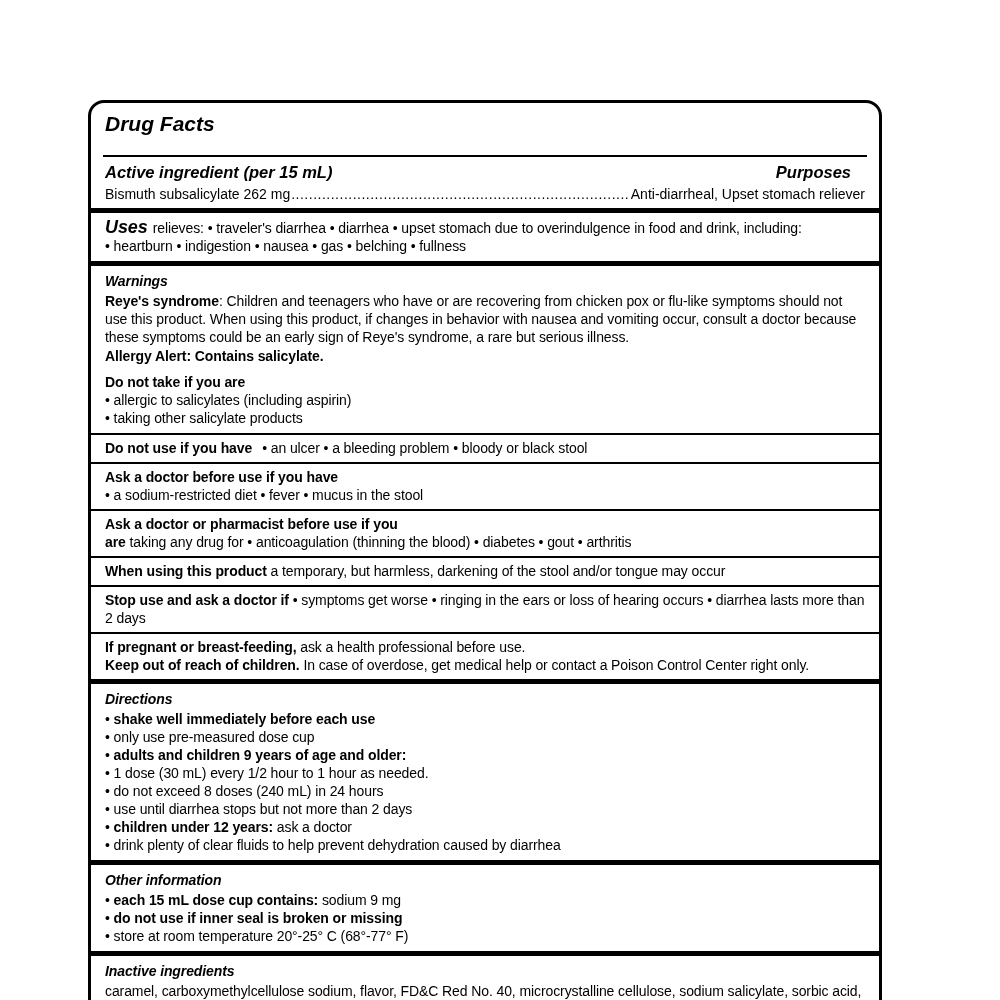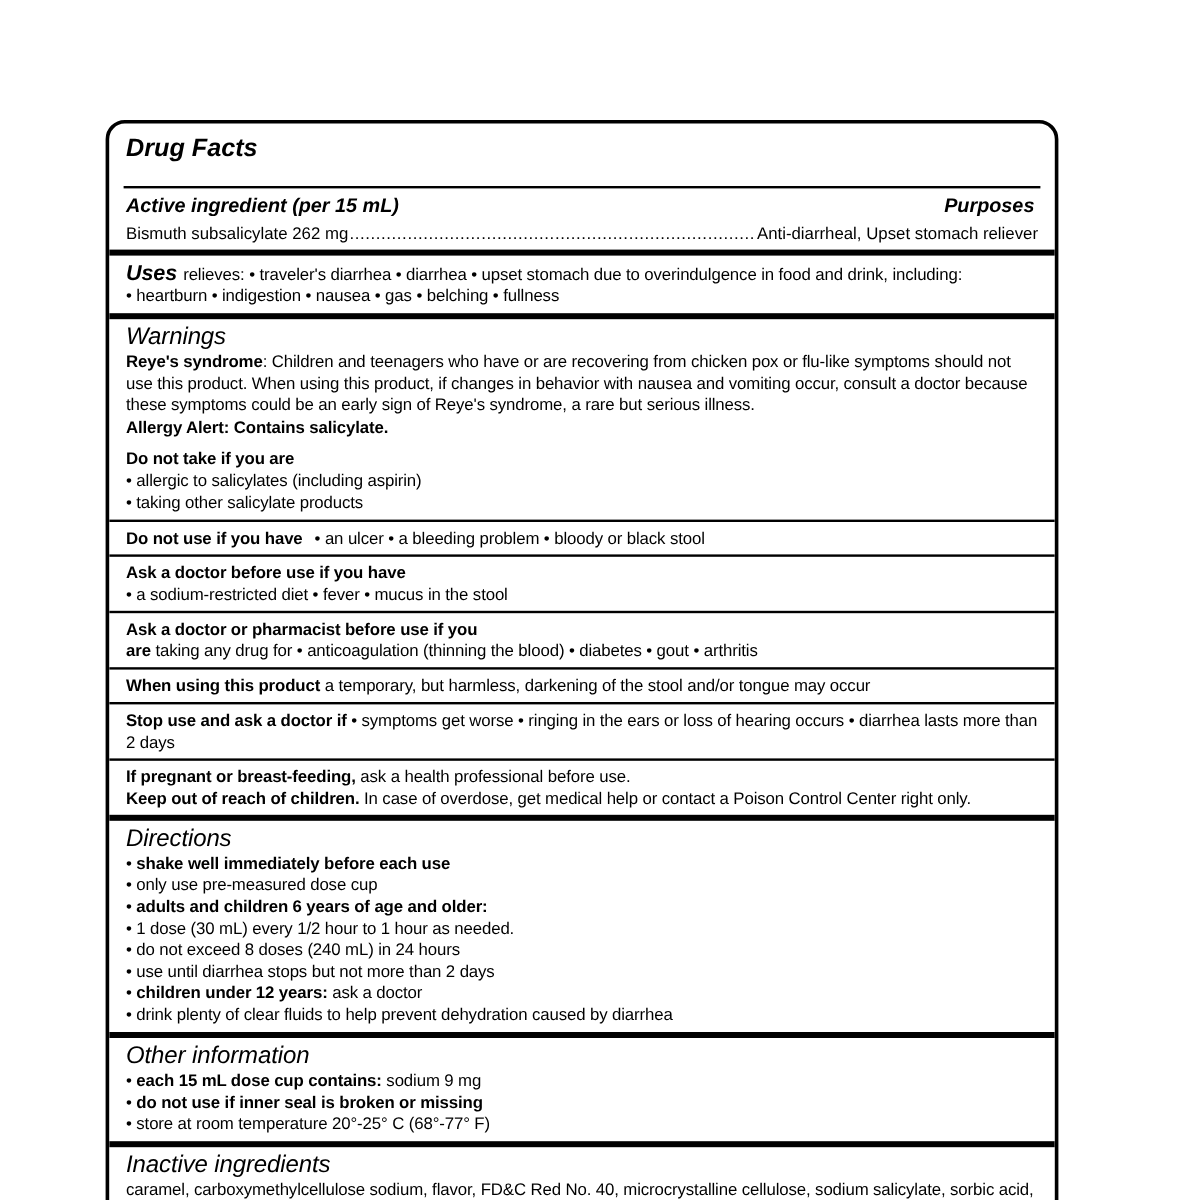--- a/index.html
+++ b/index.html
@@ -24,38 +24,38 @@
     font-size: 21px; line-height: 24px;
     padding: 9px 14px 19px 14px;
   }
   .rule-inset { height: 2px; background: #000; margin: 0 12px; }
   .rule { height: 2px; background: #000; }
   .bar  { height: 5px; background: #000; }
   .ai-row {
     display: flex; justify-content: space-between; align-items: baseline;
     font-style: italic; font-weight: bold;
     font-size: 16.5px; line-height: 20px;
-    padding: 5px 17px 0 14px;
+    padding: 5px 28px 0 14px;
   }
   .ingredient-row {
     display: flex; align-items: center;
     font-size: 14px; line-height: 18px;
     padding: 3px 14px 5px 14px;
   }
   .ingredient-row .name, .ingredient-row .purpose { white-space: nowrap; }
   .leader { flex: 1 1 auto; overflow: hidden; white-space: nowrap; margin: 0 1px; }
   .leader::after {
     content: "..........................................................................................................................................................................................................";
     letter-spacing: 0.5px;
   }
   .body { font-size: 14px; line-height: 18px; letter-spacing: -0.1px; }
   .b { font-weight: bold; }
   .sec-head {
-    font-style: italic; font-weight: normal;
-    font-size: 20px; line-height: 21px;
+    font-style: italic; font-weight: bold;
+    font-size: 14px; line-height: 21px;
   }
   .inline-head {
     font-style: italic; font-weight: bold;
     font-size: 18px; margin-right: 5px;
   }
   .pad { padding: 5px 14px 6px 14px; }
   .wrow { padding: 4px 14px 5px 14px; }
   ul.bullets { list-style: none; margin: 0; padding: 0; }
   ul.bullets li::before { content: "• "; }
   .gap-left { margin-left: 10px; }
@@ -126,21 +126,21 @@
     <div><span class="b">If pregnant or breast-feeding, </span><span>ask a health professional before use.</span></div>
     <div><span class="b">Keep out of reach of children. </span><span>In case of overdose, get medical help or contact a Poison Control Center right only.</span></div>
   </div>
   <div class="bar"></div>
 
   <div class="pad body">
     <div class="sec-head">Directions</div>
     <ul class="bullets">
       <li><span class="b">shake well immediately before each use</span><span></span></li>
       <li><span class="b"></span><span>only use pre-measured dose cup</span></li>
-      <li><span class="b">adults and children 6 years of age and older:</span><span></span></li>
+      <li><span class="b">adults and children 9 years of age and older:</span><span></span></li>
       <li><span class="b"></span><span>1 dose (30 mL) every 1/2 hour to 1 hour as needed.</span></li>
       <li><span class="b"></span><span>do not exceed 8 doses (240 mL) in 24 hours</span></li>
       <li><span class="b"></span><span>use until diarrhea stops but not more than 2 days</span></li>
       <li><span class="b">children under 12 years: </span><span>ask a doctor</span></li>
       <li><span class="b"></span><span>drink plenty of clear fluids to help prevent dehydration caused by diarrhea</span></li>
     </ul>
   </div>
   <div class="bar"></div>
 
   <div class="pad body">

